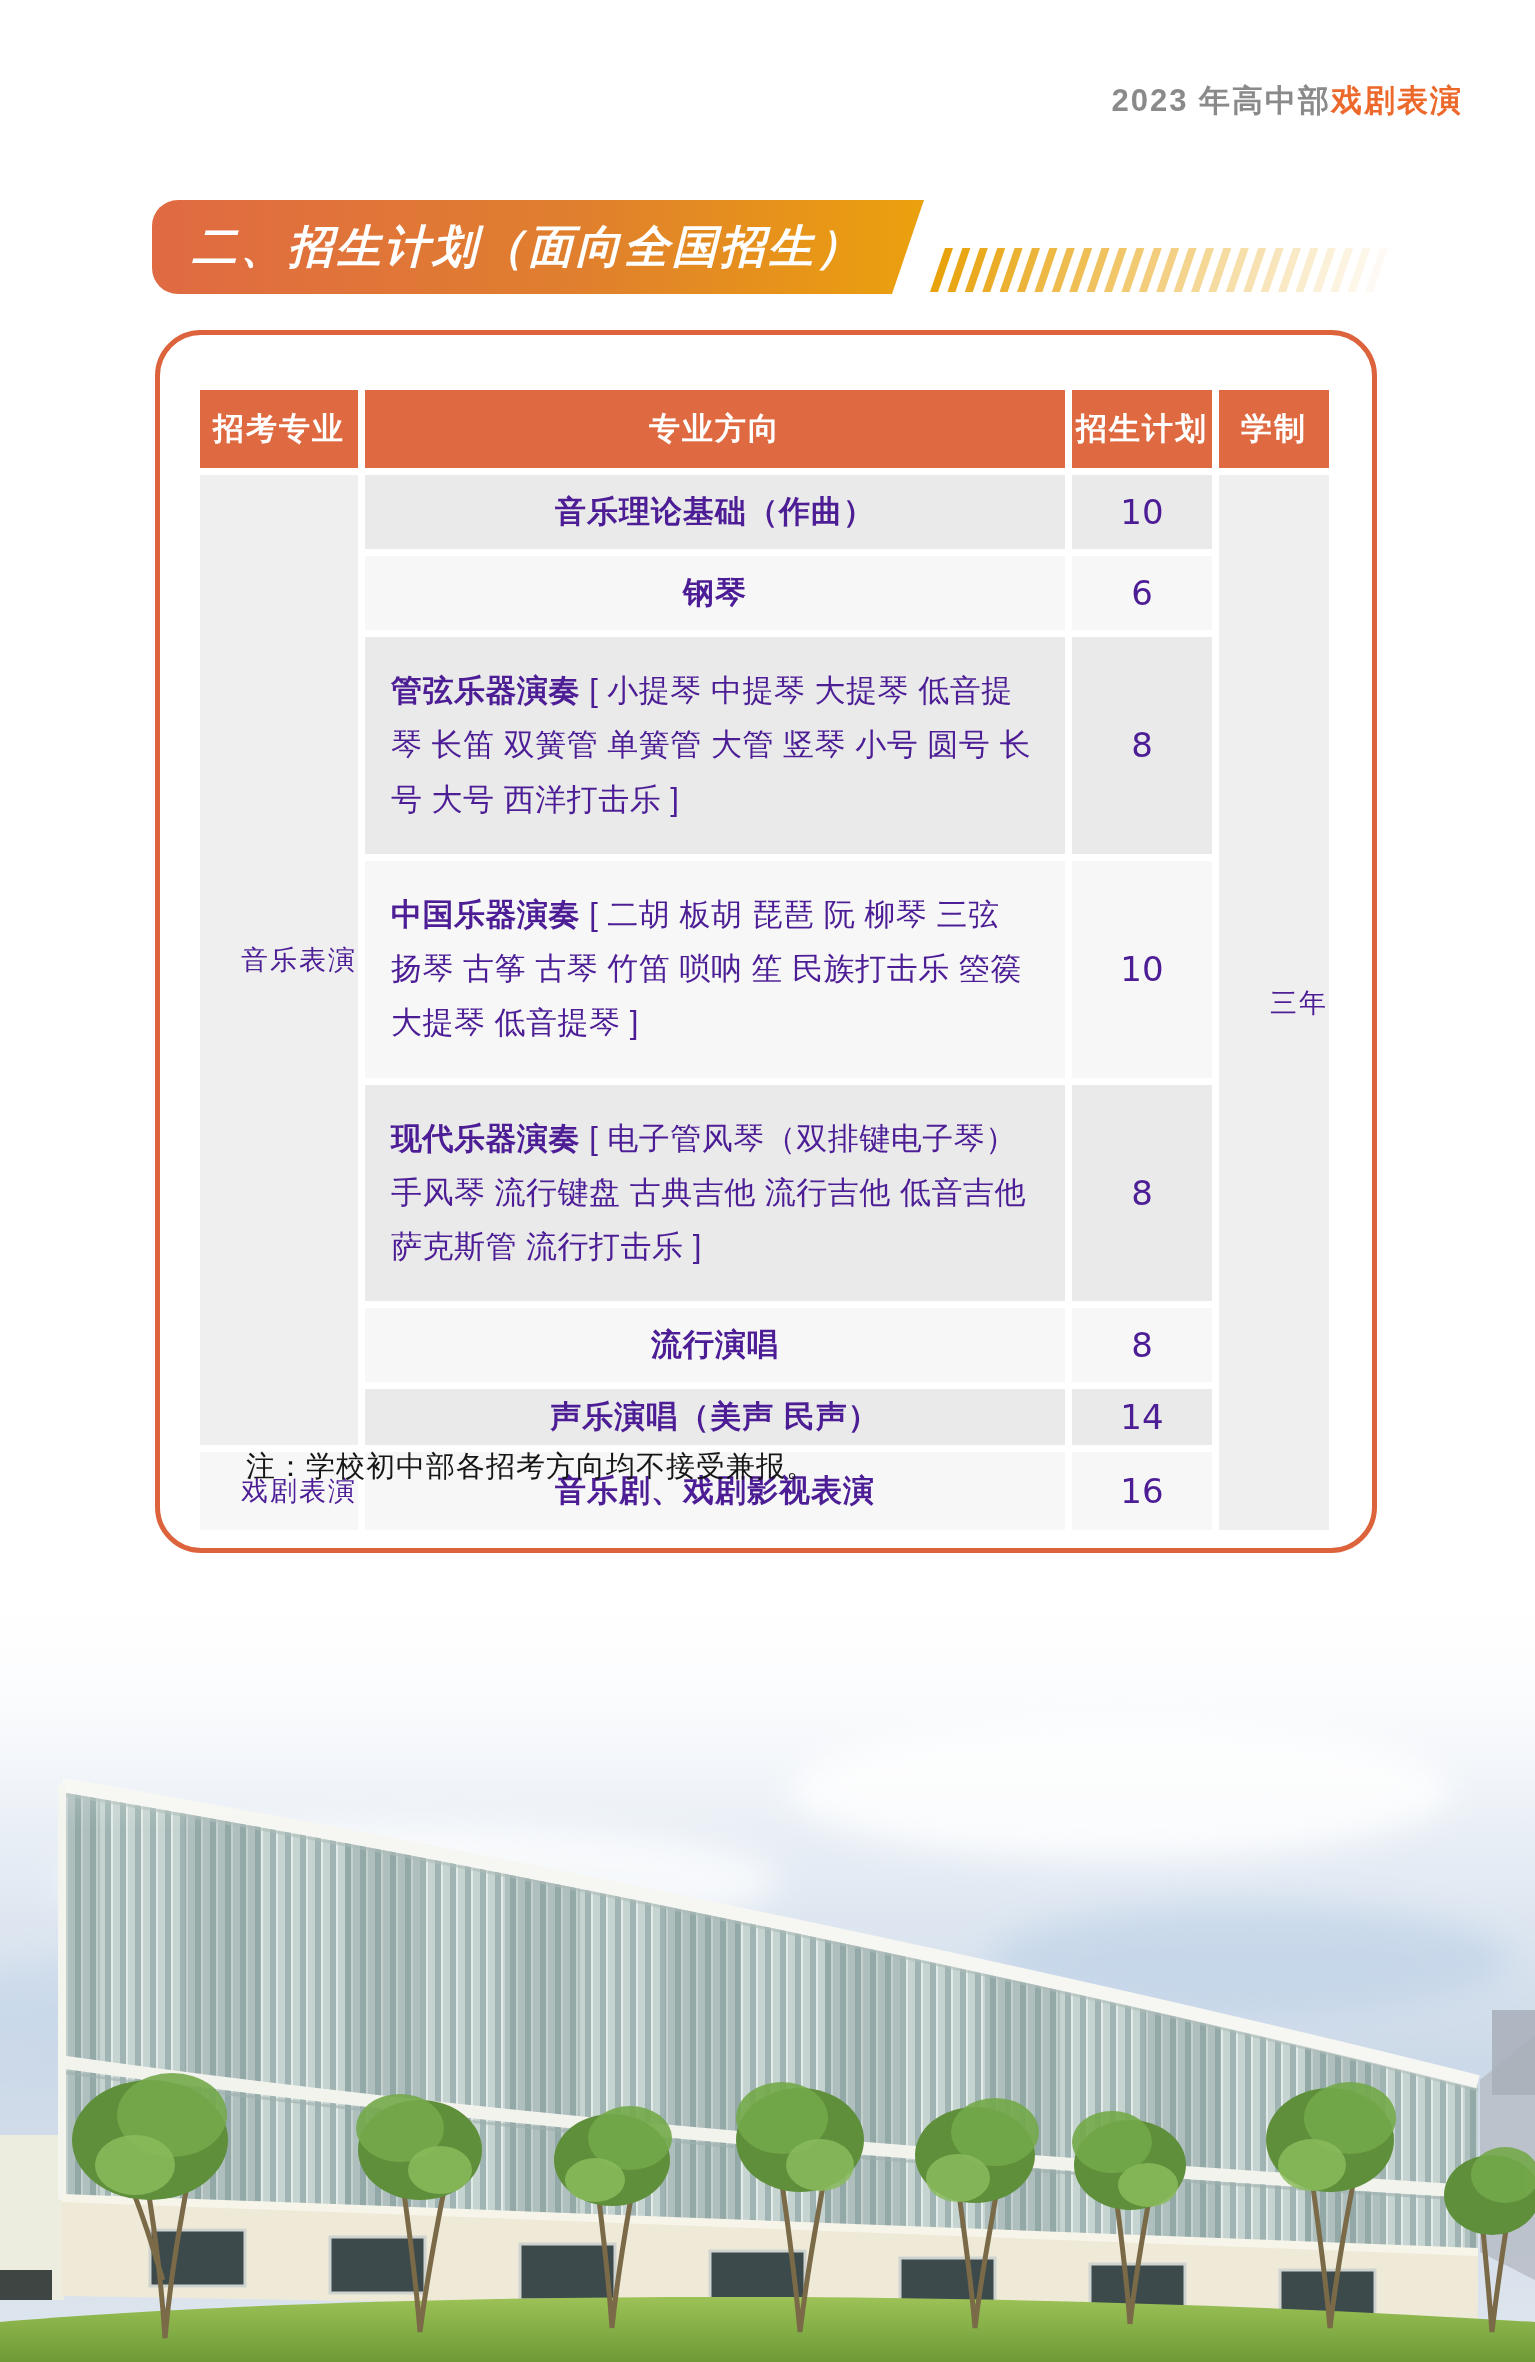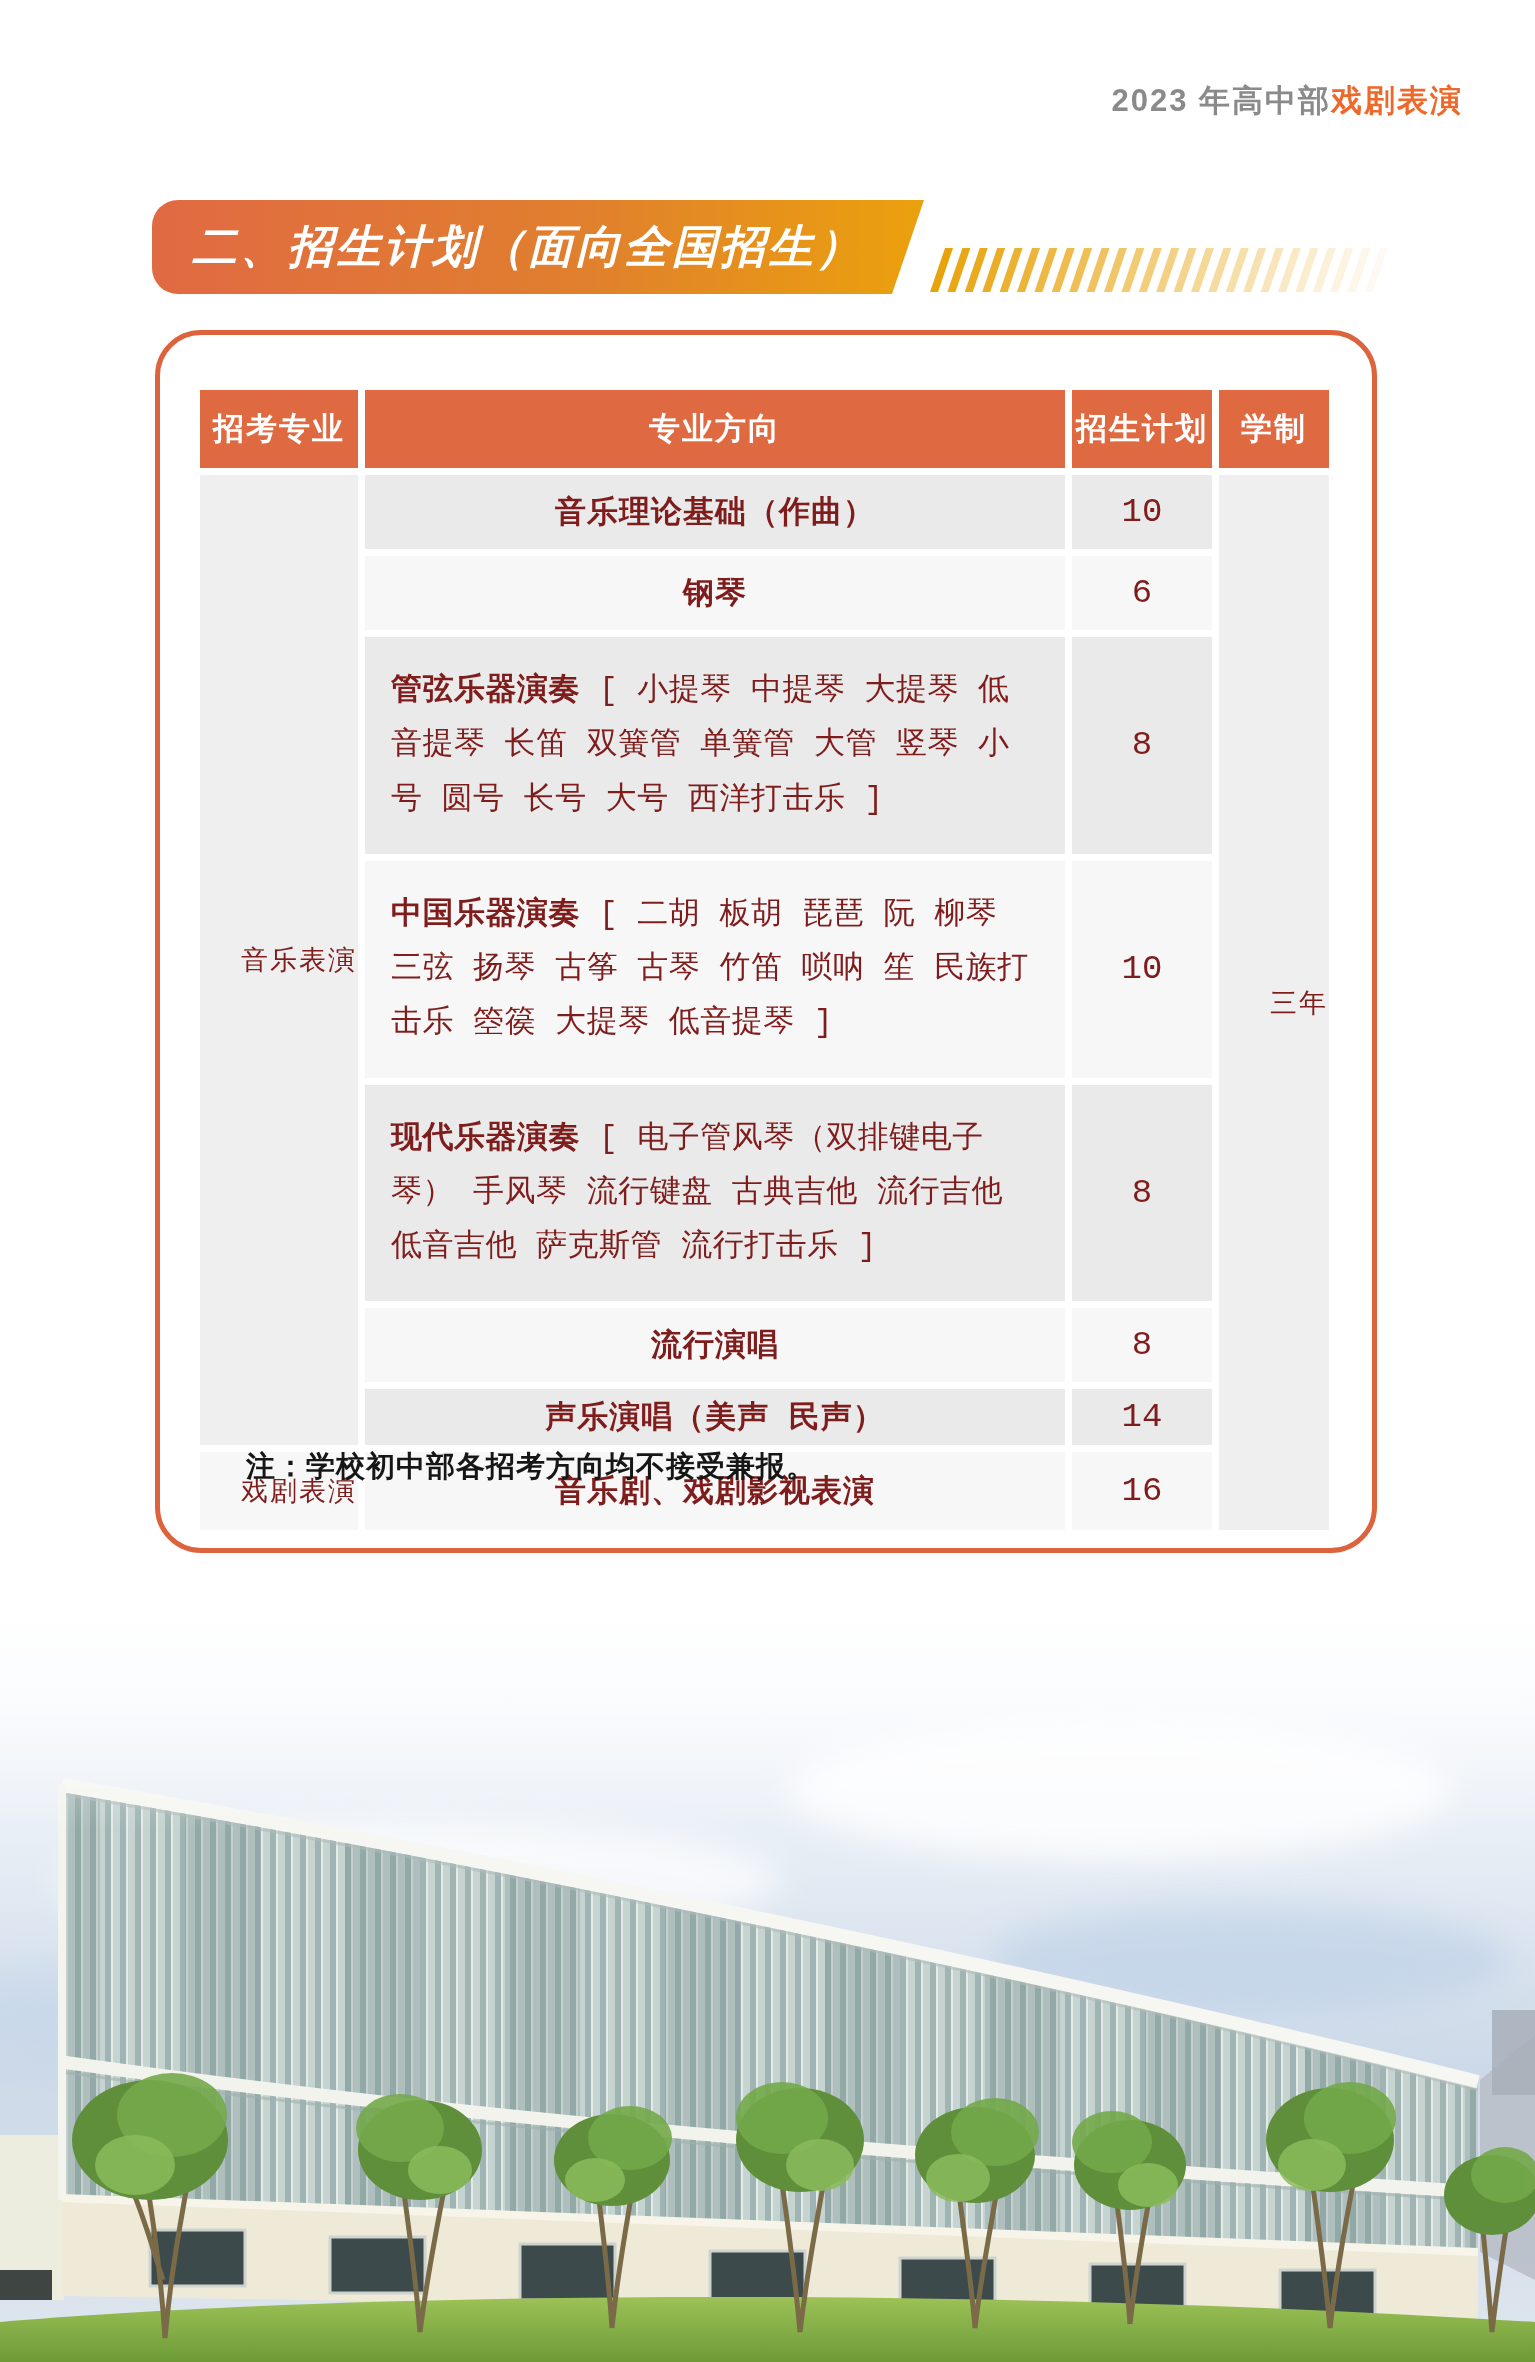--- a/index.html
+++ b/index.html
@@ -30,37 +30,37 @@
     border:5px solid #dc633b;border-radius:46px;background:#ffffff;
   }
   table.plan{
     position:absolute;left:33px;top:48px;border-collapse:separate;border-spacing:7px;
     table-layout:fixed;
   }
   table.plan th{
     background:#df6a41;color:#ffffff;font-size:31px;font-weight:bold;
     text-align:center;letter-spacing:2px;
   }
-  table.plan td{color:#7f1d1d;font-family:Liberation Mono, monospace;}
+  table.plan td{color:#4c1d95;}
   td.c-gray{background:#eaeaea;}
   td.c-light{background:#f7f7f8;}
   td.c-span{background:#efefef;}
   td.cell-center{text-align:center;font-size:31px;font-weight:bold;letter-spacing:1px;}
   td.cell-major{text-align:right;font-size:27px;font-weight:normal;letter-spacing:2px;}
   td.cell-desc{
     text-align:left;font-size:31px;font-weight:normal;padding:27px 26px;
     line-height:1.75;letter-spacing:0.5px;
   }
   td.cell-desc .lead{font-weight:bold;}
   td.cell-num{
     text-align:center;font-size:34px;font-weight:normal;
     font-family:"DejaVu Sans","Liberation Sans",sans-serif;
   }
   .panel-note{
-    position:absolute;left:86px;top:1112px;font-size:29px;font-weight:bold;
+    position:absolute;left:86px;top:1112px;font-size:29px;font-weight:normal;
     color:#161616;letter-spacing:1px;
   }
 
   
   .photo{position:absolute;left:0;top:1580px;width:1535px;height:782px;}
 </style>
 </head>
 <body>
 
 <div class="doc-head">

